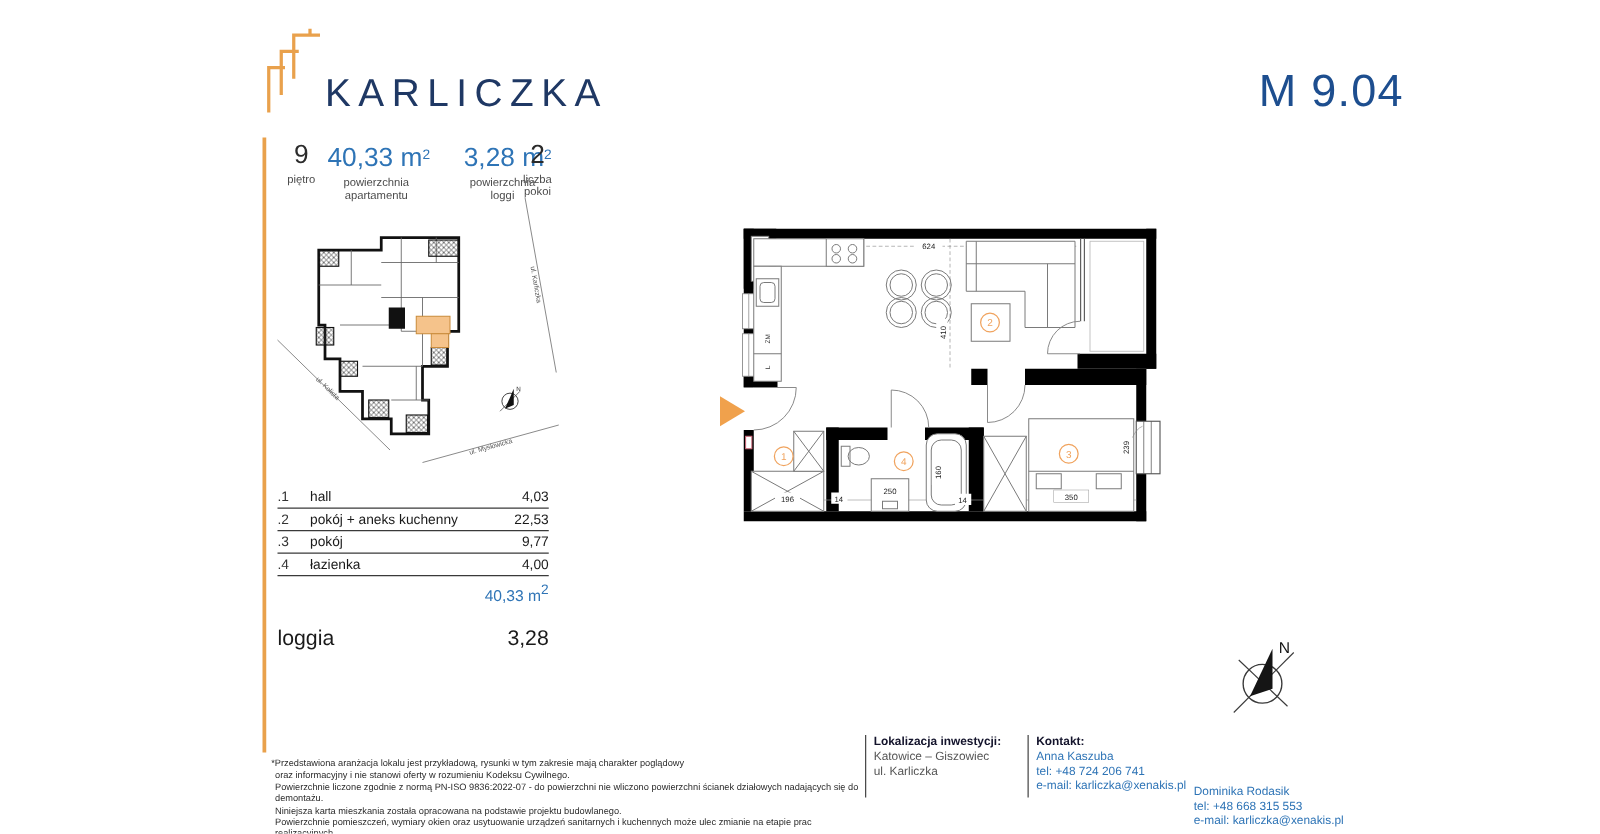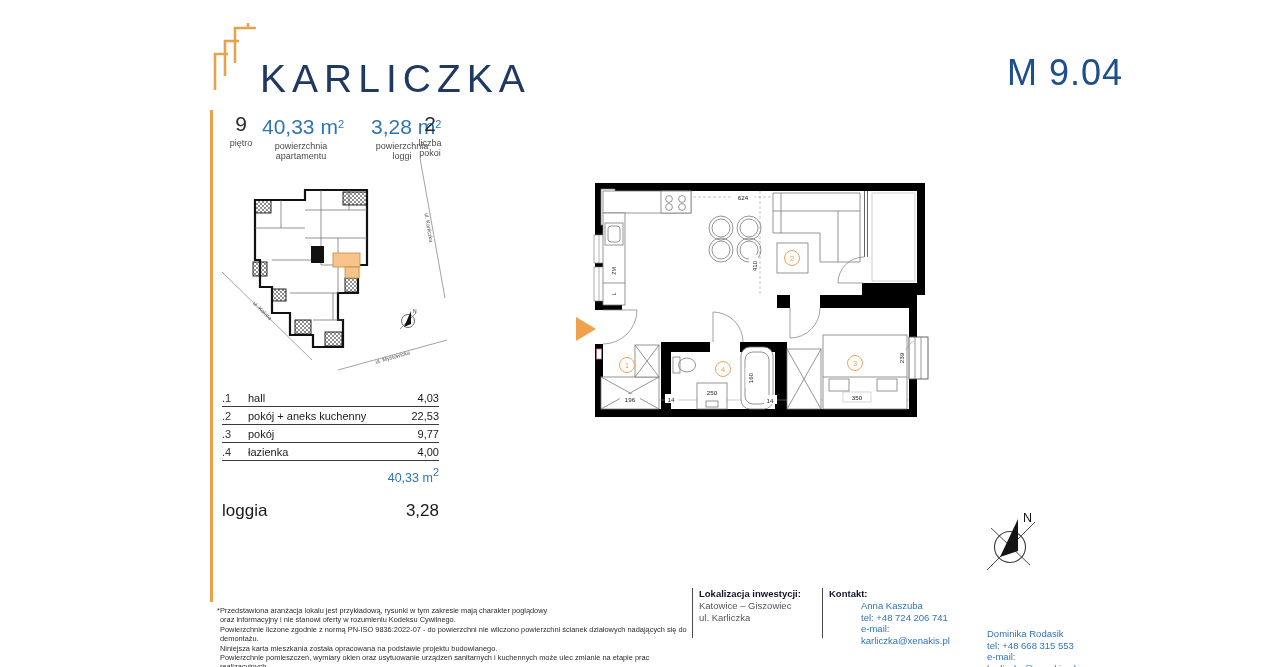--- a/index.html
+++ b/index.html
@@ -1,20 +1,20 @@
 <!DOCTYPE html>
 <html><head>
 <meta charset="utf-8">
 <style>
   html,body{margin:0;padding:0;background:#fff;}
   .page{position:relative;width:1280px;height:667px;background:#fff;overflow:hidden;
         font-family:"Liberation Sans",sans-serif;color:#222;}
   .abs{position:absolute;}
   
-  .brand-text{font-size:39px;letter-spacing:6px;color:#1f3864;font-weight:500;}
+  .brand-text{font-size:31px;letter-spacing:6px;color:#1f3864;font-weight:500;}
   .unit-id{font-size:36px;color:#1d4e8f;font-weight:400;letter-spacing:1px;}
   
   .orange-rule{width:3px;background:#e9a14c;}
   
   .stat{ text-align:center;}
   .stat .val{font-size:21px;line-height:24px;color:#2b2b2b;}
   .stat .val.blue{color:#2e74b6;}
   .stat .lbl{font-size:9px;line-height:10px;color:#4b4b4b;margin-top:2px;}
   sup.m2{font-size:11px;vertical-align:6px;}
   
@@ -23,21 +23,21 @@
   .rno{width:26px;color:#333;}
   .rname{flex:1;}
   .rarea{text-align:right;}
   .rtotal{margin-top:5px;text-align:right;font-size:12.5px;color:#2e74b6;}
   .loggia-row{display:flex;width:217px;font-size:17px;color:#1a1a1a;}
   
   .disc{font-size:7.4px;line-height:9.4px;color:#2b2b2b;margin-top:18px;}
   .vrule{width:1px;background:#4a4a4a;}
   .fcol-title{font-size:9.5px;font-weight:bold;color:#13132b;line-height:12px;}
   .fcol-line{font-size:9.5px;color:#555;line-height:11.5px;}
-  .fcol-line.blue{color:#2e74b6;margin-left:32px;}
+  .fcol-line.blue{color:#2e74b6;}
   svg text{font-family:"Liberation Sans",sans-serif;}
 </style>
 </head>
 <body>
 
 <div class="page">
 
   <svg class="abs" style="left:212px;top:22px;" width="52" height="70" viewBox="0 0 52 70">
     <g fill="none" stroke="#e9a14c" stroke-width="2.6">
       <path d="M3,68 V32 H16"></path>

